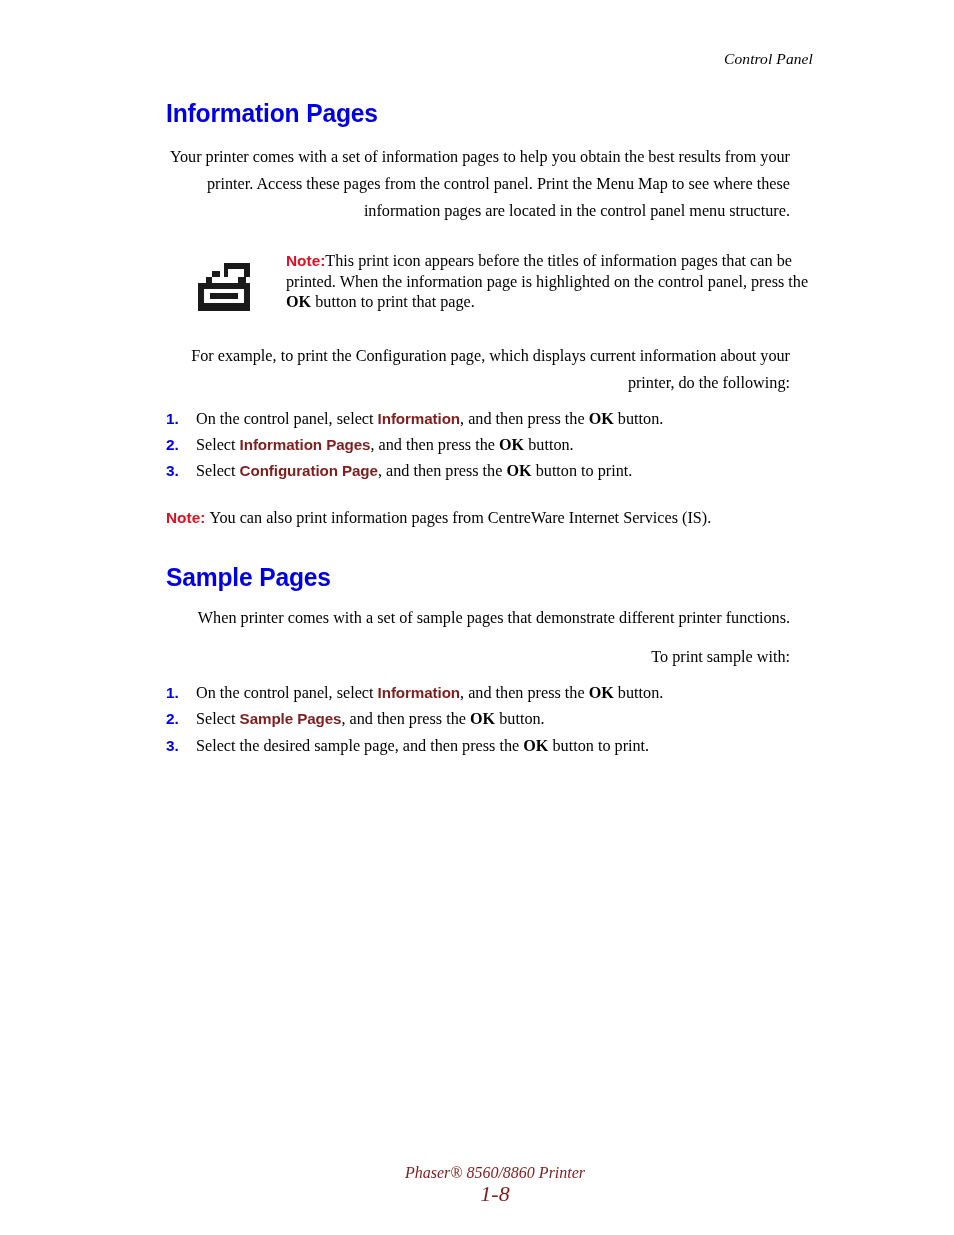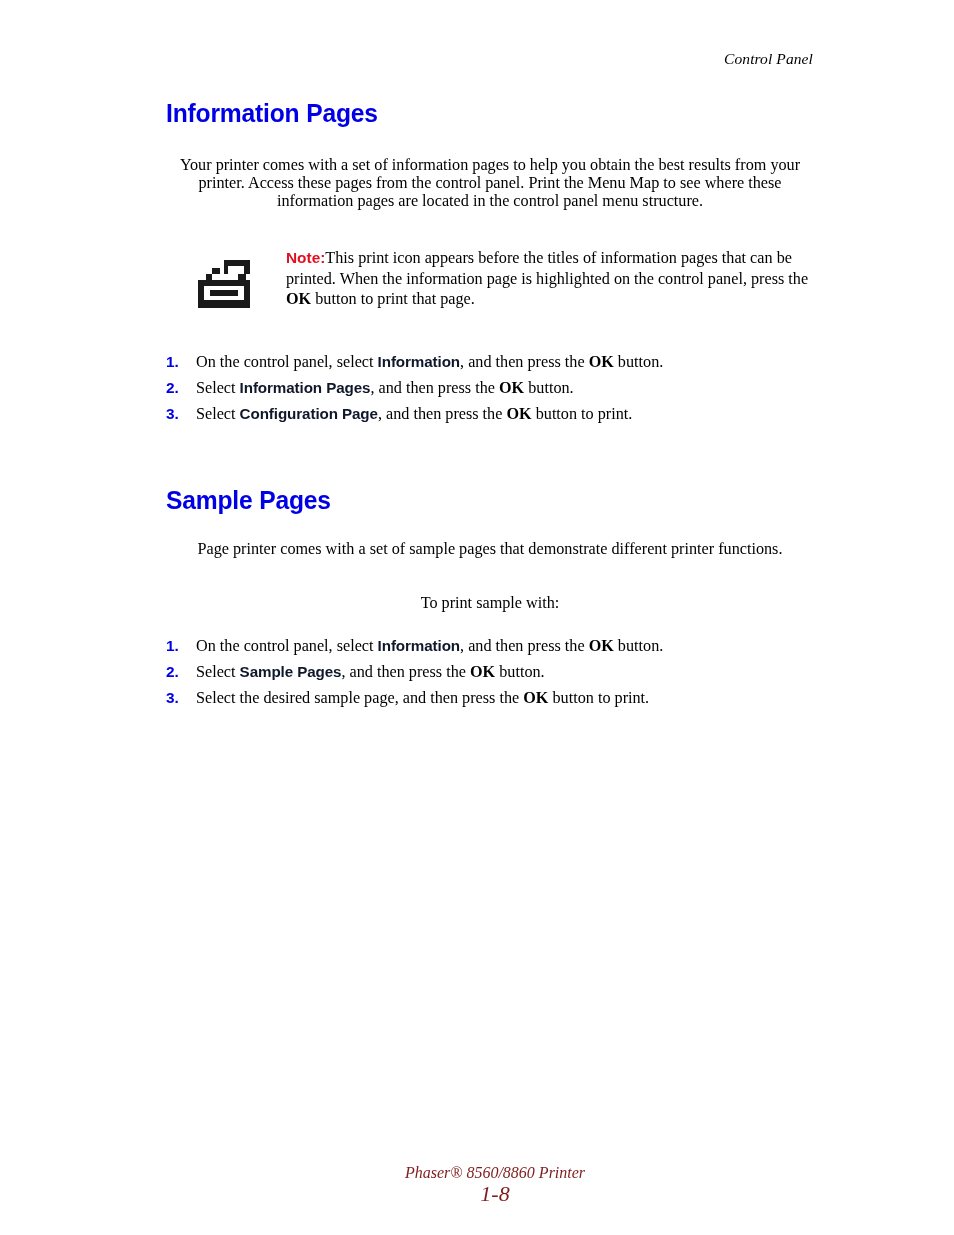--- a/index.html
+++ b/index.html
@@ -53,23 +53,23 @@
     line-height: 30px;
     color: #0000e6;
     margin: 0;
     letter-spacing: -0.2px;
     transform: scaleX(0.93);
     transform-origin: left center;
   }
 
   p.body-text {
     font-size: 16.2px;
-    line-height: 18px;
-    margin: 12px;
-    text-align: center;
+    line-height: 27px;
+    margin: 0;
+    text-align: right;
     width: 624px;
   }
 
   
   .note-block {
     position: relative;
     display: flex;
     align-items: flex-start;
   }
   .note-icon-cell {
@@ -100,21 +100,21 @@
     font-weight: bold;
     font-size: 15.4px;
     color: #e01020;
   }
 
   
   .ui-term {
     font-family: "Liberation Sans Narrow", "Liberation Sans", "DejaVu Sans", sans-serif;
     font-weight: bold;
     font-size: 15.2px;
-    color: #0f172a;
+    color: #7f1d1d;
     letter-spacing: -0.1px;
   }
   .btn-bold {
     font-weight: bold;
     font-size: 16.2px;
   }
 
   
   ol.steps {
     list-style: none;
@@ -210,45 +210,49 @@
           <rect x="7" y="16" width="14" height="3" fill="#1a1a1a"></rect>
         </svg>
       </div>
       <div class="note-text-cell">
         <span class="note-label">Note:</span><span>This print icon appears before the titles of information pages that can be printed. When the information page is highlighted on the control panel, press the </span><span class="btn-bold">OK</span><span> button to print that page.</span>
       </div>
     </div>
 
     <div class="sp-after-note"></div>
 
+    <p class="body-text">For example, to print the Configuration page, which displays current information about your printer, do the following:</p>
 
     <div class="sp-before-list"></div>
 
     <ol class="steps">
       <li>
         <span class="step-num">1.</span><span>On the control panel, select </span><span class="ui-term">Information</span><span>, and then press the </span><span class="btn-bold">OK</span><span> button.</span>
       </li>
       <li>
         <span class="step-num">2.</span><span>Select </span><span class="ui-term">Information Pages</span><span>, and then press the </span><span class="btn-bold">OK</span><span> button.</span>
       </li>
       <li>
         <span class="step-num">3.</span><span>Select </span><span class="ui-term">Configuration Page</span><span>, and then press the </span><span class="btn-bold">OK</span><span> button to print.</span>
       </li>
     </ol>
 
     <div class="sp-big"></div>
 
+    <p class="note-standalone">
+      <span class="note-label">Note:</span><span>&nbsp;</span><span>You can also print information pages from CentreWare Internet Services (IS).</span>
+    </p>
 
     <div style="height:34px"></div>
 
     <h1 class="section-heading">Sample Pages</h1>
 
     <div style="height:13px"></div>
 
-    <p class="body-text">Page printer comes with a set of sample pages that demonstrate different printer functions.</p>
+    <p class="body-text">When printer comes with a set of sample pages that demonstrate different printer functions.</p>
 
     <div style="height:12px"></div>
 
     <p class="body-text">To print sample with:</p>
 
     <div class="sp-before-list"></div>
 
     <ol class="steps">
       <li>
         <span class="step-num">1.</span><span>On the control panel, select </span><span class="ui-term">Information</span><span>, and then press the </span><span class="btn-bold">OK</span><span> button.</span>

